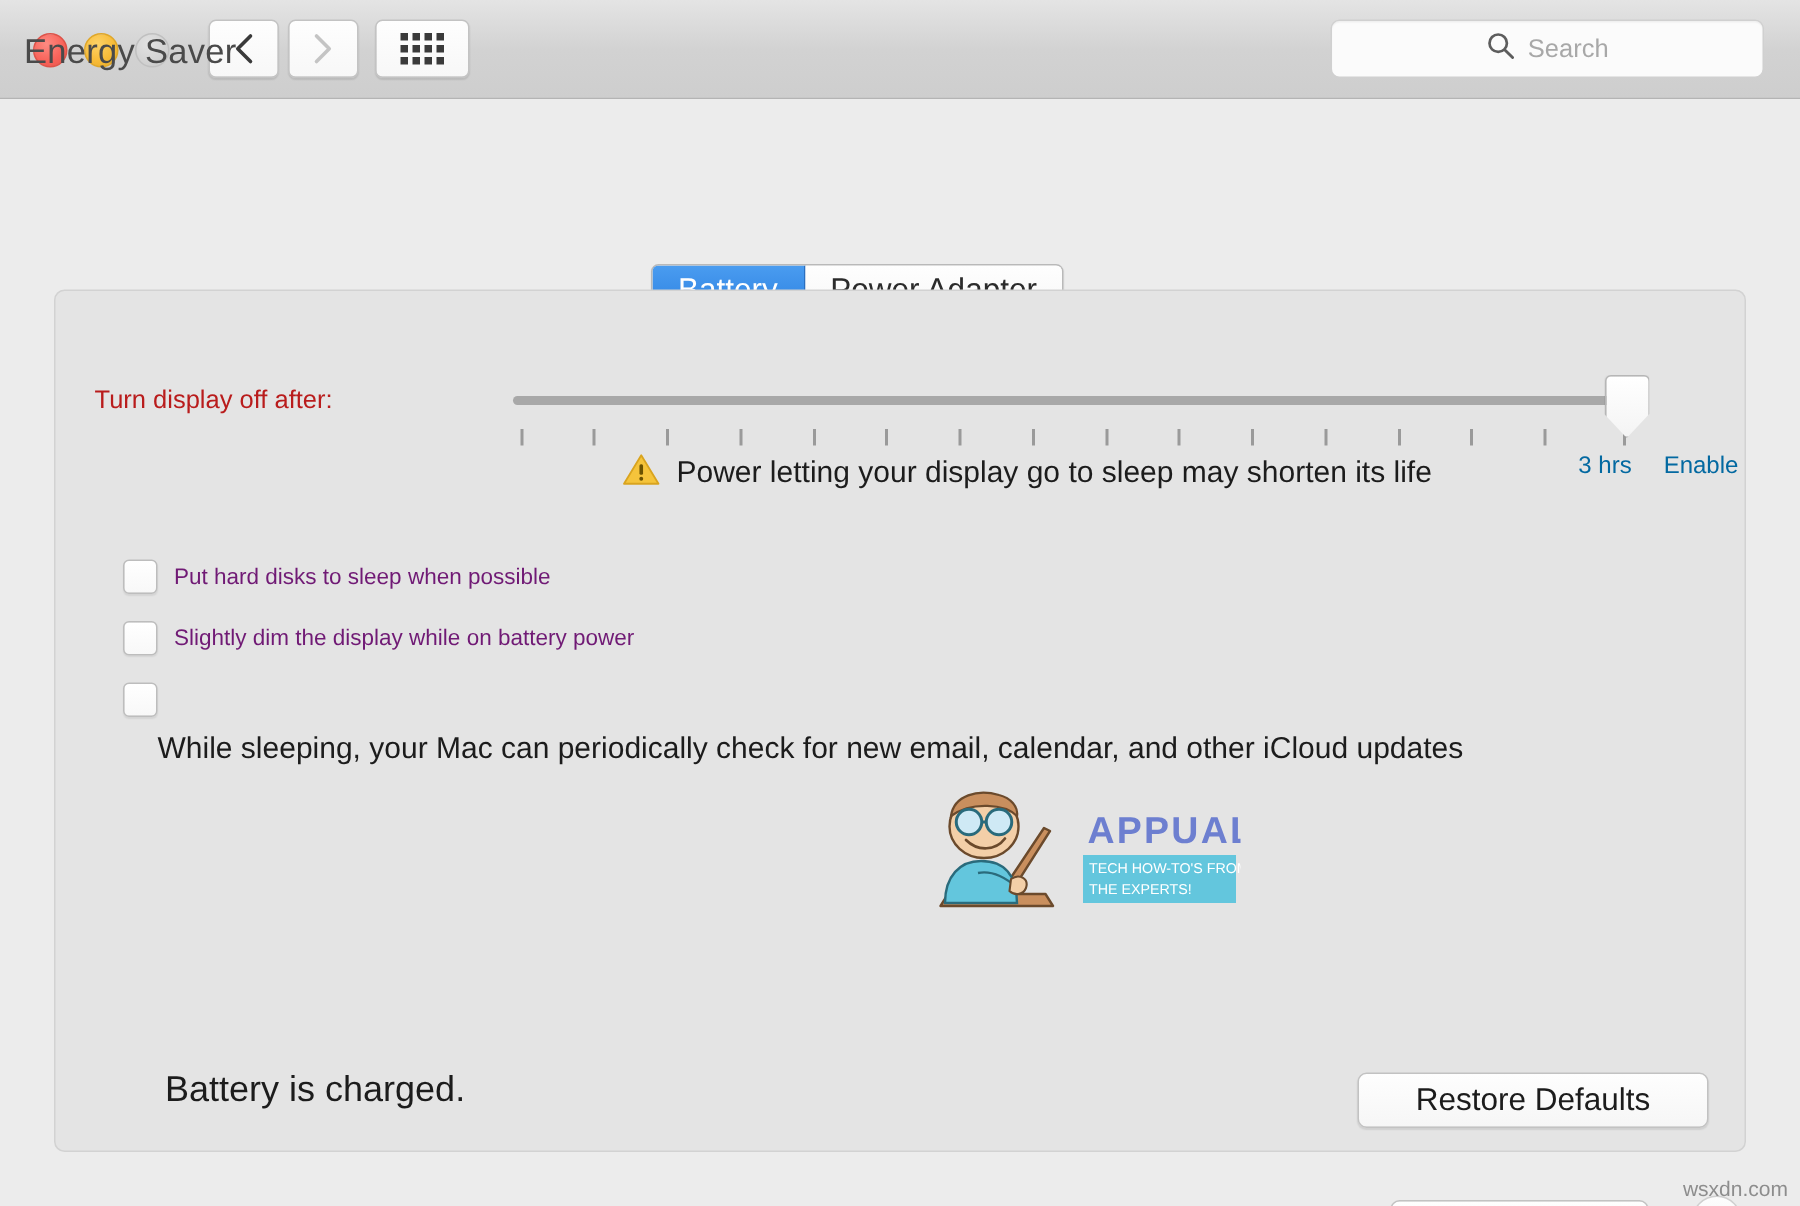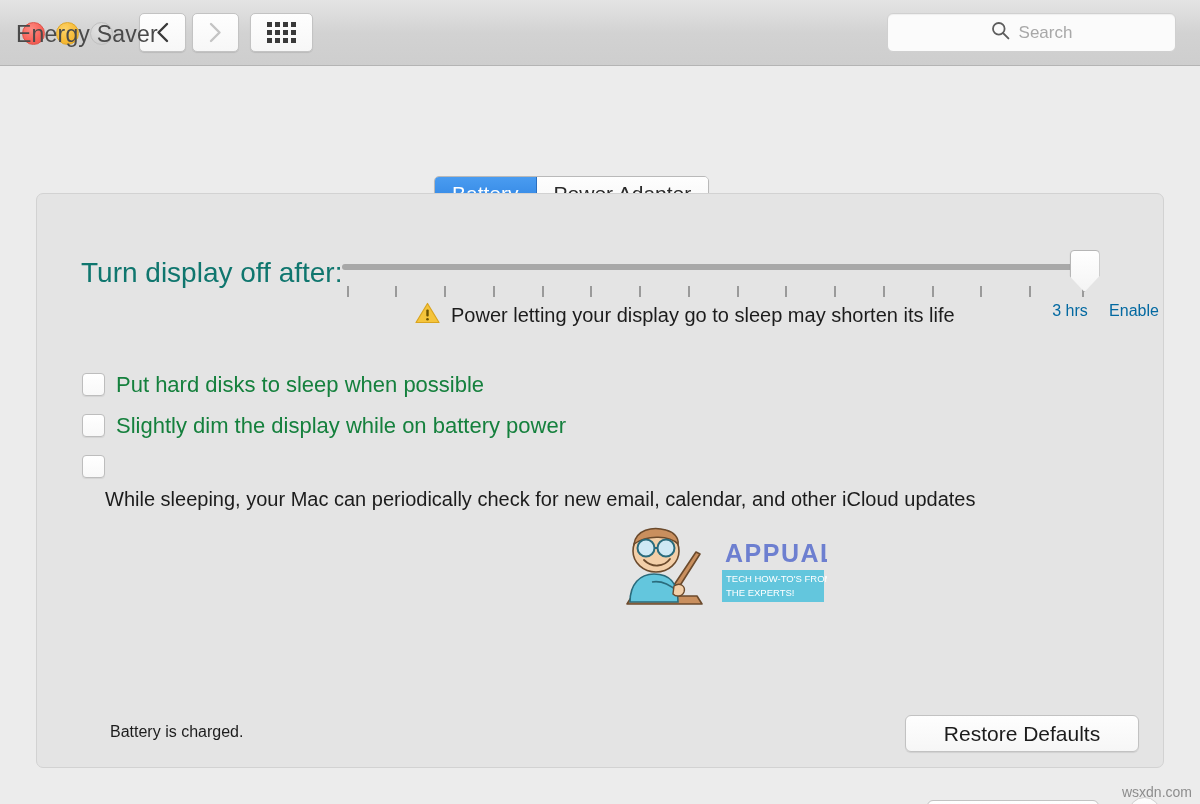--- a/index.html
+++ b/index.html
@@ -187,24 +187,24 @@
     height: 575px;
     background: #e4e4e4;
     border: 1px solid #d2d2d2;
     border-radius: 7px;
     box-sizing: border-box;
   }
 
   
   .slider-label {
     position: absolute;
-    left: 44px;
+    left: 26px;
     top: 63px;
-    font-size: 28px;
-    color: #0f766e;
+    font-size: 17px;
+    color: #b91c1c;
   }
   .slider-wrap {
     position: absolute;
     left: 305px;
     top: 68px;
     width: 750px;
     height: 10px;
   }
   .slider-track {
     position: absolute;
@@ -288,38 +288,38 @@
     background: linear-gradient(to bottom, #ffffff 0%, #f8f8f8 100%);
     border: 1px solid #bdbdbd;
     box-shadow: 0 1px 1px rgba(0,0,0,0.07);
     box-sizing: border-box;
     flex: 0 0 auto;
     display: flex;
     align-items: center;
     justify-content: center;
   }
   .cb-label {
-    font-size: 22px;
-    color: #15803d;
+    font-size: 15px;
+    color: #701a75;
   }
   .cb-sub {
     position: absolute;
     left: 68px;
     top: 294px;
     font-size: 20px;
     color: #1c1c1c;
     white-space: nowrap;
   }
 
   
   .battery-status {
     position: absolute;
     left: 73px;
     bottom: 26px;
-    font-size: 16px;
+    font-size: 24px;
     color: #1c1c1c;
   }
   .btn {
     background: linear-gradient(to bottom, #fefefe 0%, #f6f6f6 100%);
     border: 1px solid #c2c2c2;
     border-radius: 6px;
     box-shadow: 0 1px 1px rgba(0,0,0,0.09);
     font-size: 21px;
     color: #1c1c1c;
     font-family: "Liberation Sans", sans-serif;

